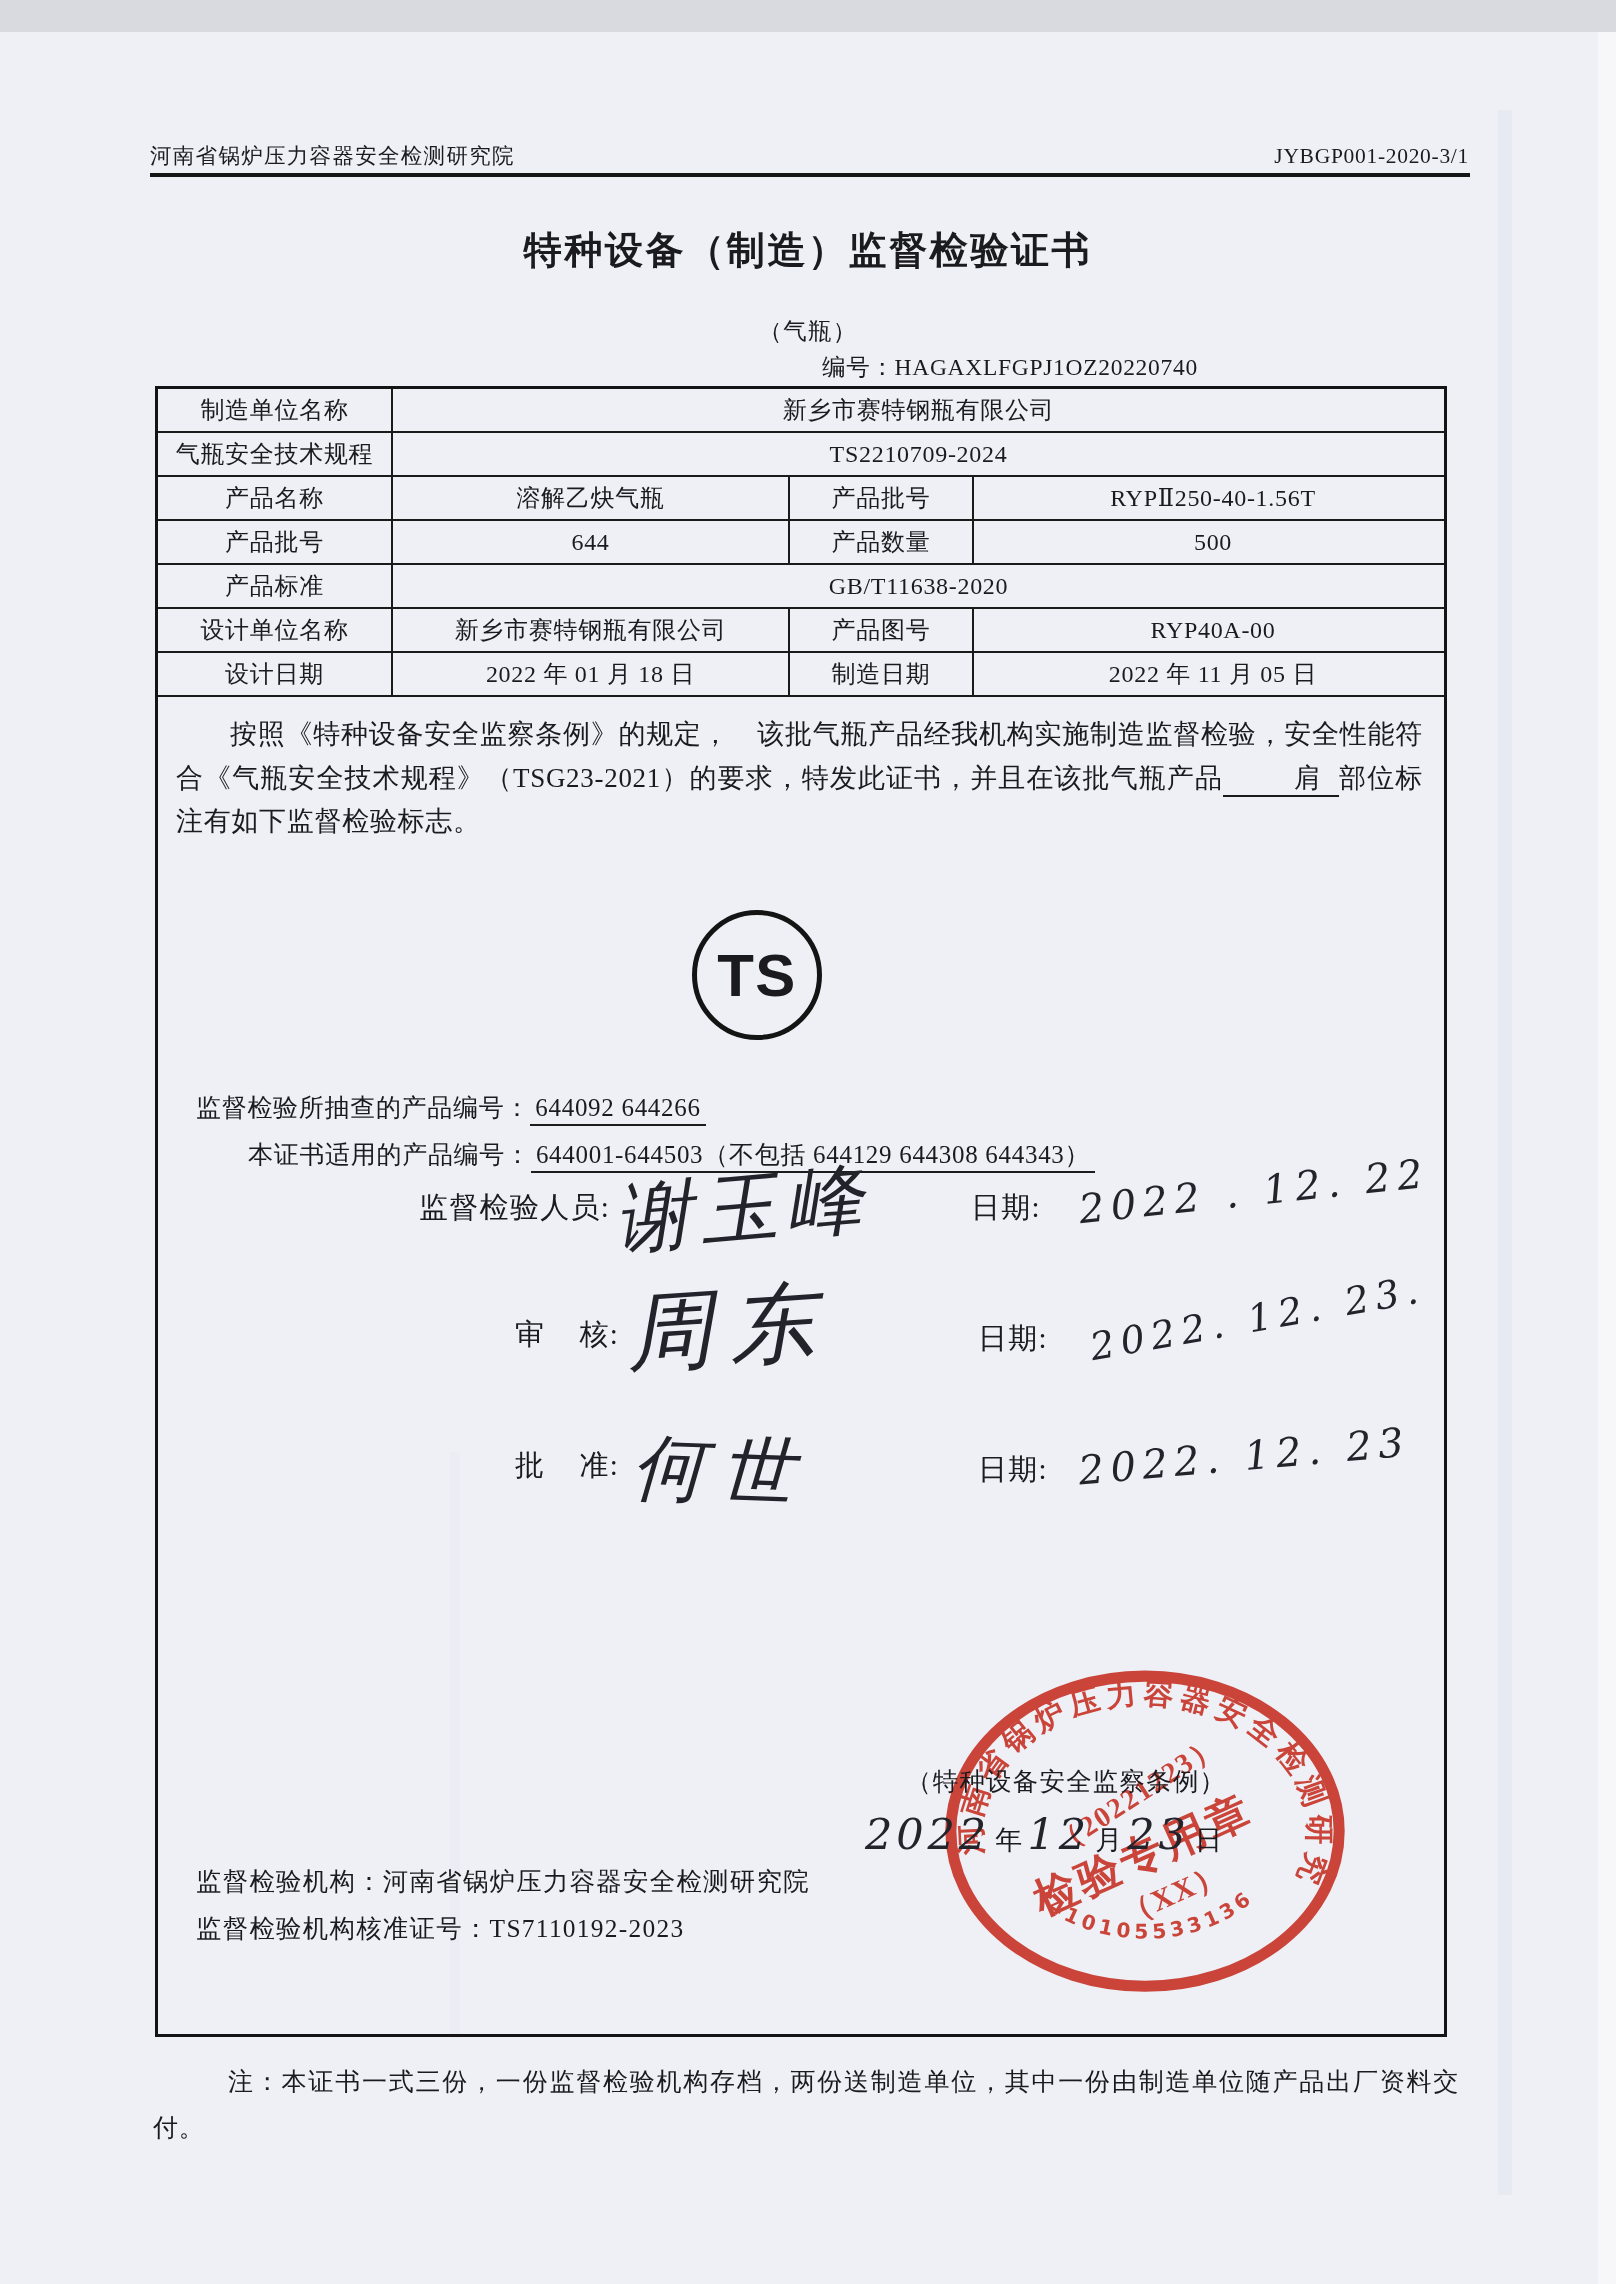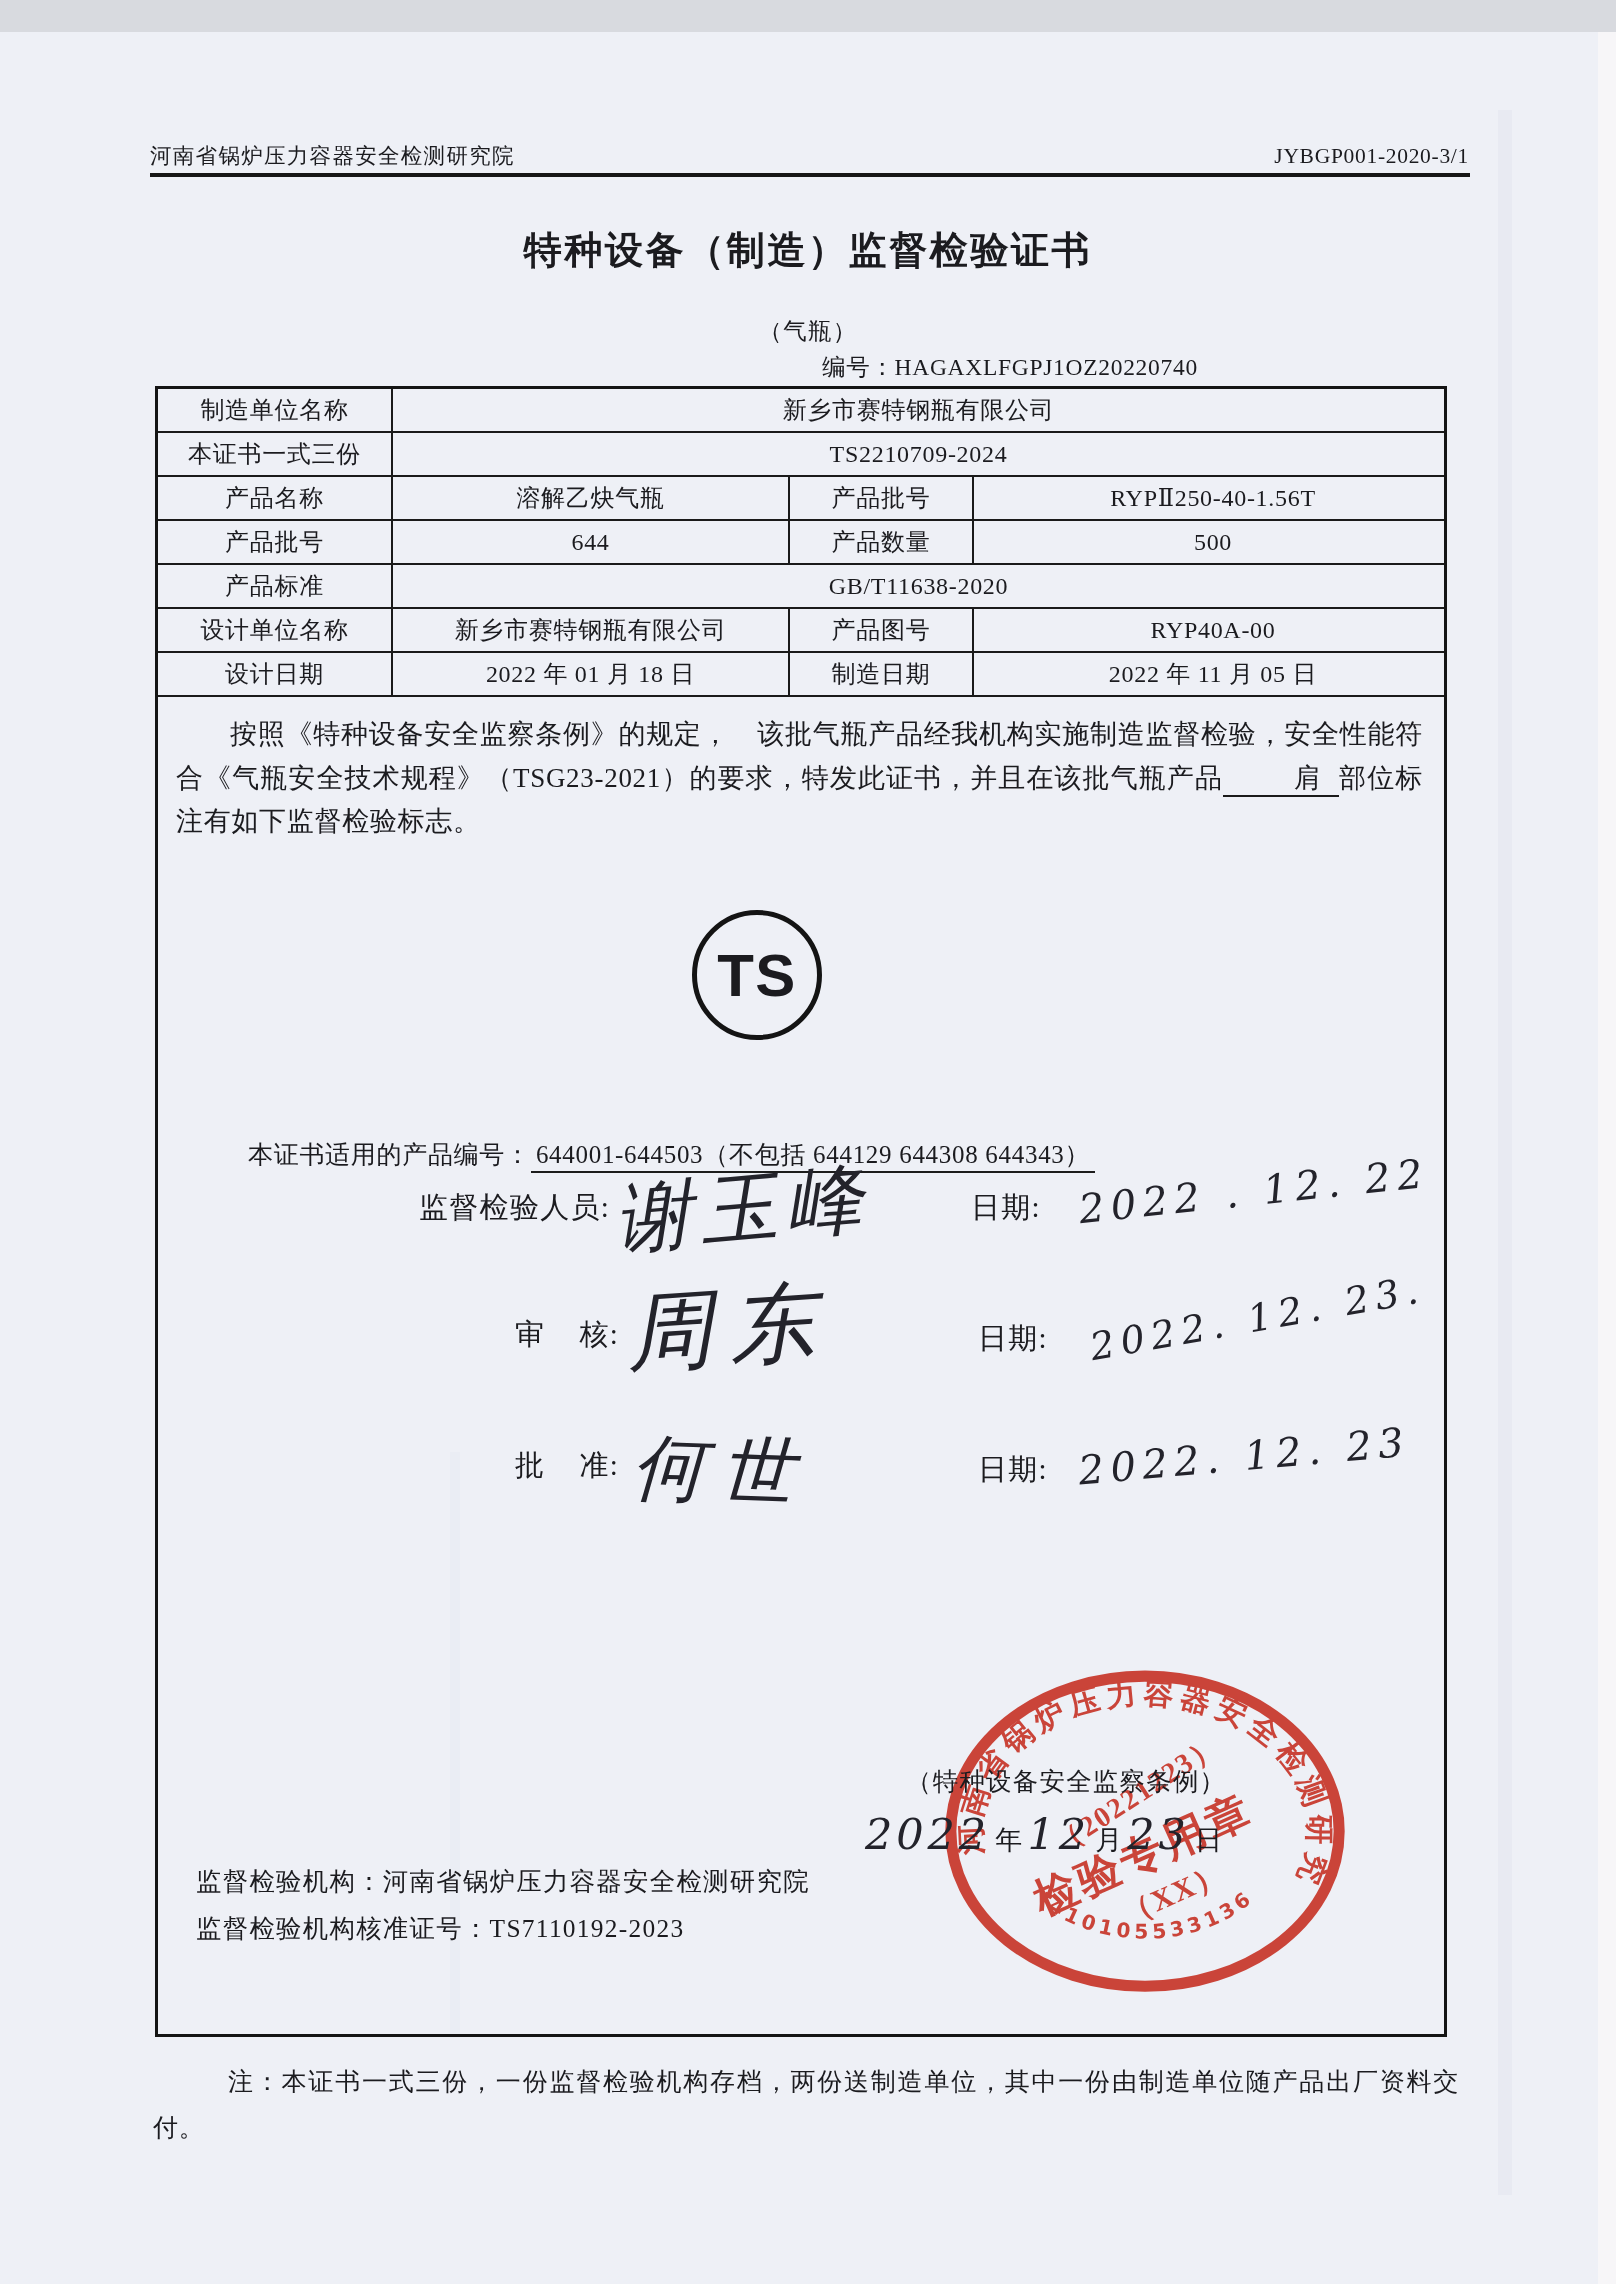--- a/index.html
+++ b/index.html
@@ -80,21 +80,21 @@
   <div class="certno">编号：HAGAXLFGPJ1OZ20220740</div>
 
   <div class="main-box">
 
     <div class="cert-table">
       <div class="t-row">
         <div class="t-cell c-label1">制造单位名称</div>
         <div class="t-cell c-span">新乡市赛特钢瓶有限公司</div>
       </div>
       <div class="t-row">
-        <div class="t-cell c-label1">本证书一式三份</div>
+        <div class="t-cell c-label1">气瓶安全技术规程</div>
         <div class="t-cell c-span">TS2210709-2024</div>
       </div>
       <div class="t-row">
         <div class="t-cell c-label1">产品名称</div>
         <div class="t-cell c-val1">溶解乙炔气瓶</div>
         <div class="t-cell c-label2">产品批号</div>
         <div class="t-cell c-val2">RYPⅡ250-40-1.56T</div>
       </div>
       <div class="t-row">
         <div class="t-cell c-label1">产品批号</div>
@@ -119,20 +119,23 @@
         <div class="t-cell c-val2">2022 年 11 月 05 日</div>
       </div>
     </div>
 
     <div class="statement"><span>按照《特种设备安全监察条例》的规定，　该批气瓶产品经我机构实施制造监督检验，安全性能符合《气瓶安全技术规程》（TSG23-2021）的要求，特发此证书，并且在该批气瓶产品</span><span class="blank-word">肩</span><span>部位标注有如下监督检验标志。</span></div>
 
     <div class="ts-circle">
       <span class="ts-text">TS</span>
     </div>
 
+    <div class="pn-line pn-1">
+      <span>监督检验所抽查的产品编号：</span><span class="pn-under">644092 644266</span>
+    </div>
     <div class="pn-line pn-2">
       <span>本证书适用的产品编号：</span><span class="pn-under">644001-644503（不包括 644129 644308 644343）</span>
     </div>
 
     <div class="sig-label" style="left:261px;top:799px;">监督检验人员:</div>
     <div class="hw hw-sig" style="left:456px;top:769px;font-size:77px;transform:rotate(-5deg);letter-spacing:9px;">谢玉峰</div>
     <div class="date-label" style="left:813px;top:799px;">日期:</div>
     <div class="hw hw-date" style="left:920px;top:779px;font-size:40px;transform:rotate(-6deg);">2022 . 12. 22</div>
 
     <div class="sig-label" style="left:357px;top:926px;">审    核:</div>

